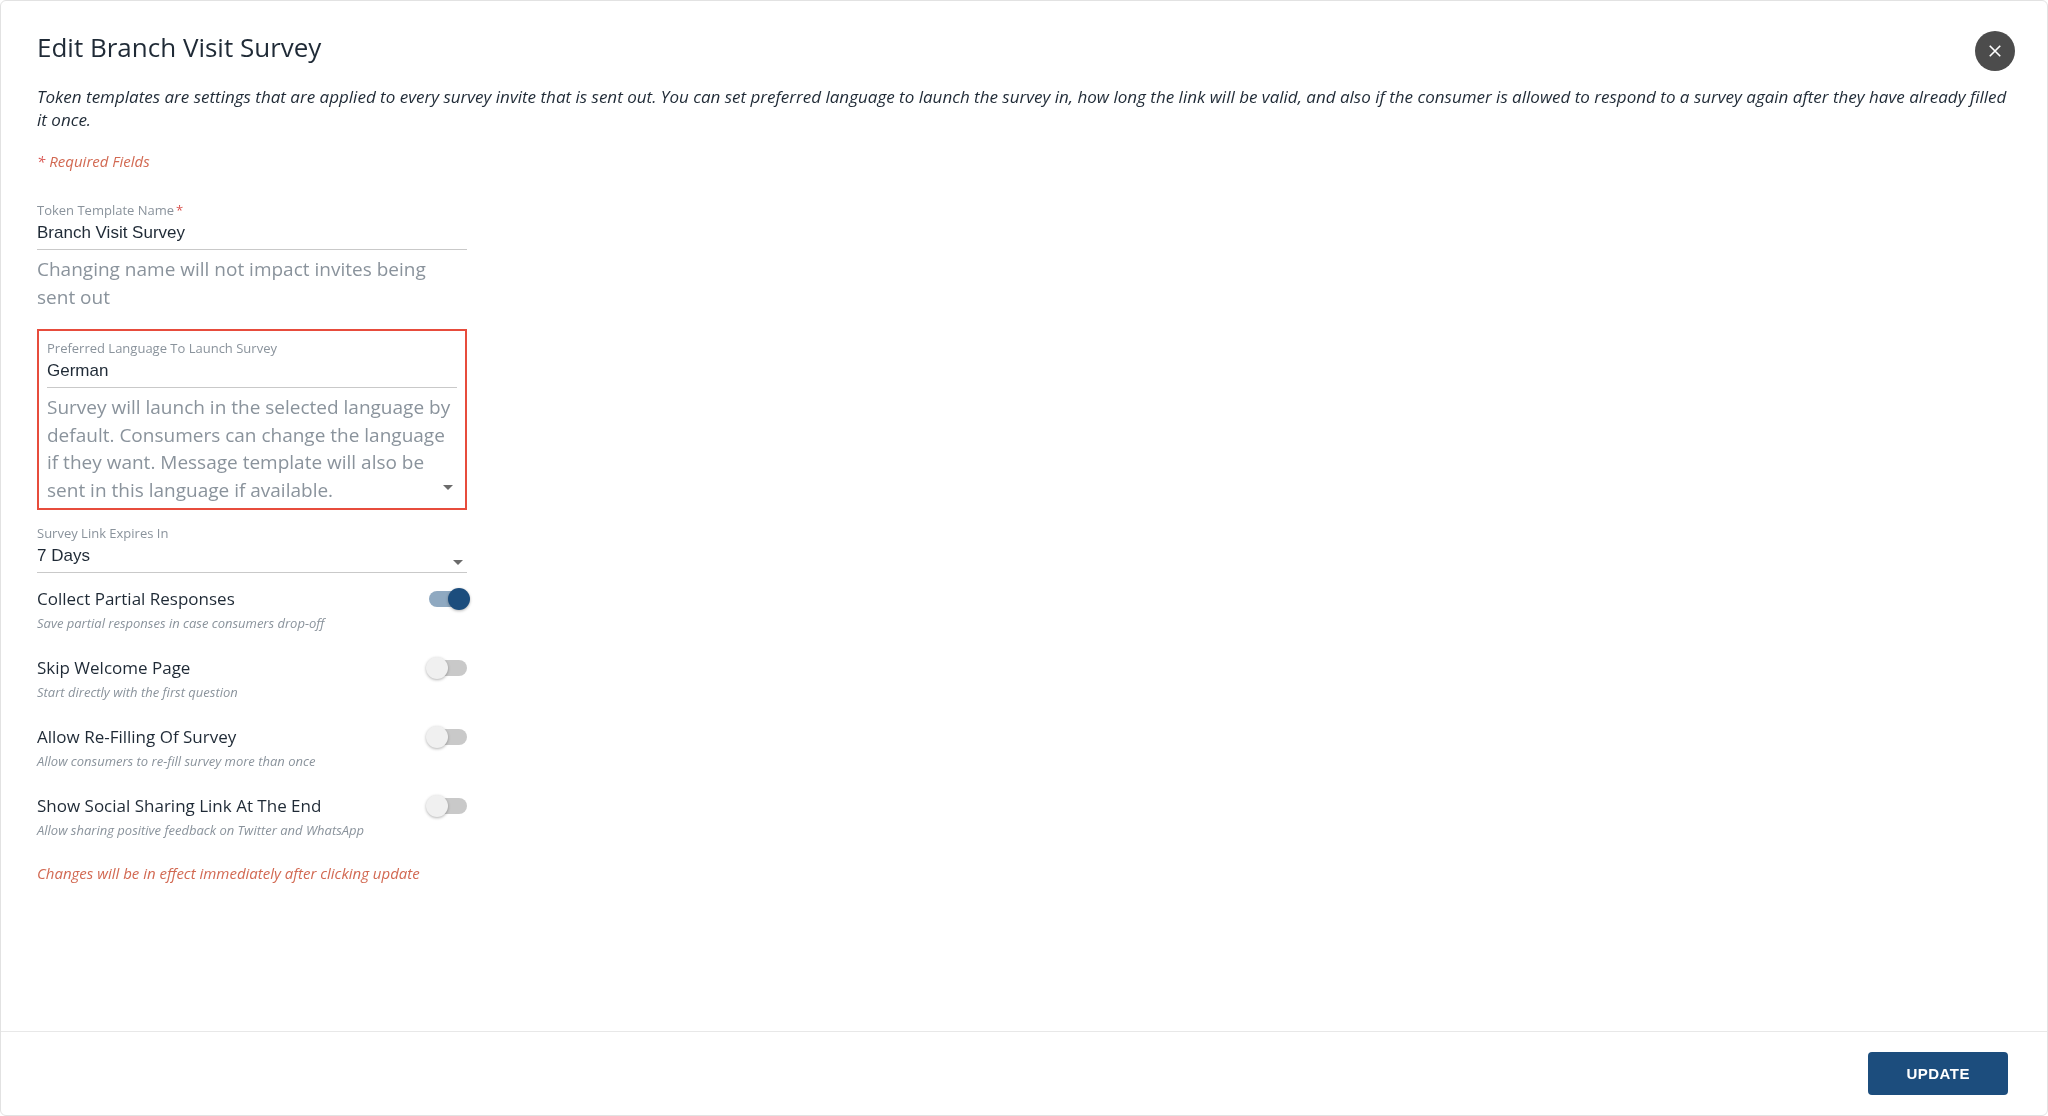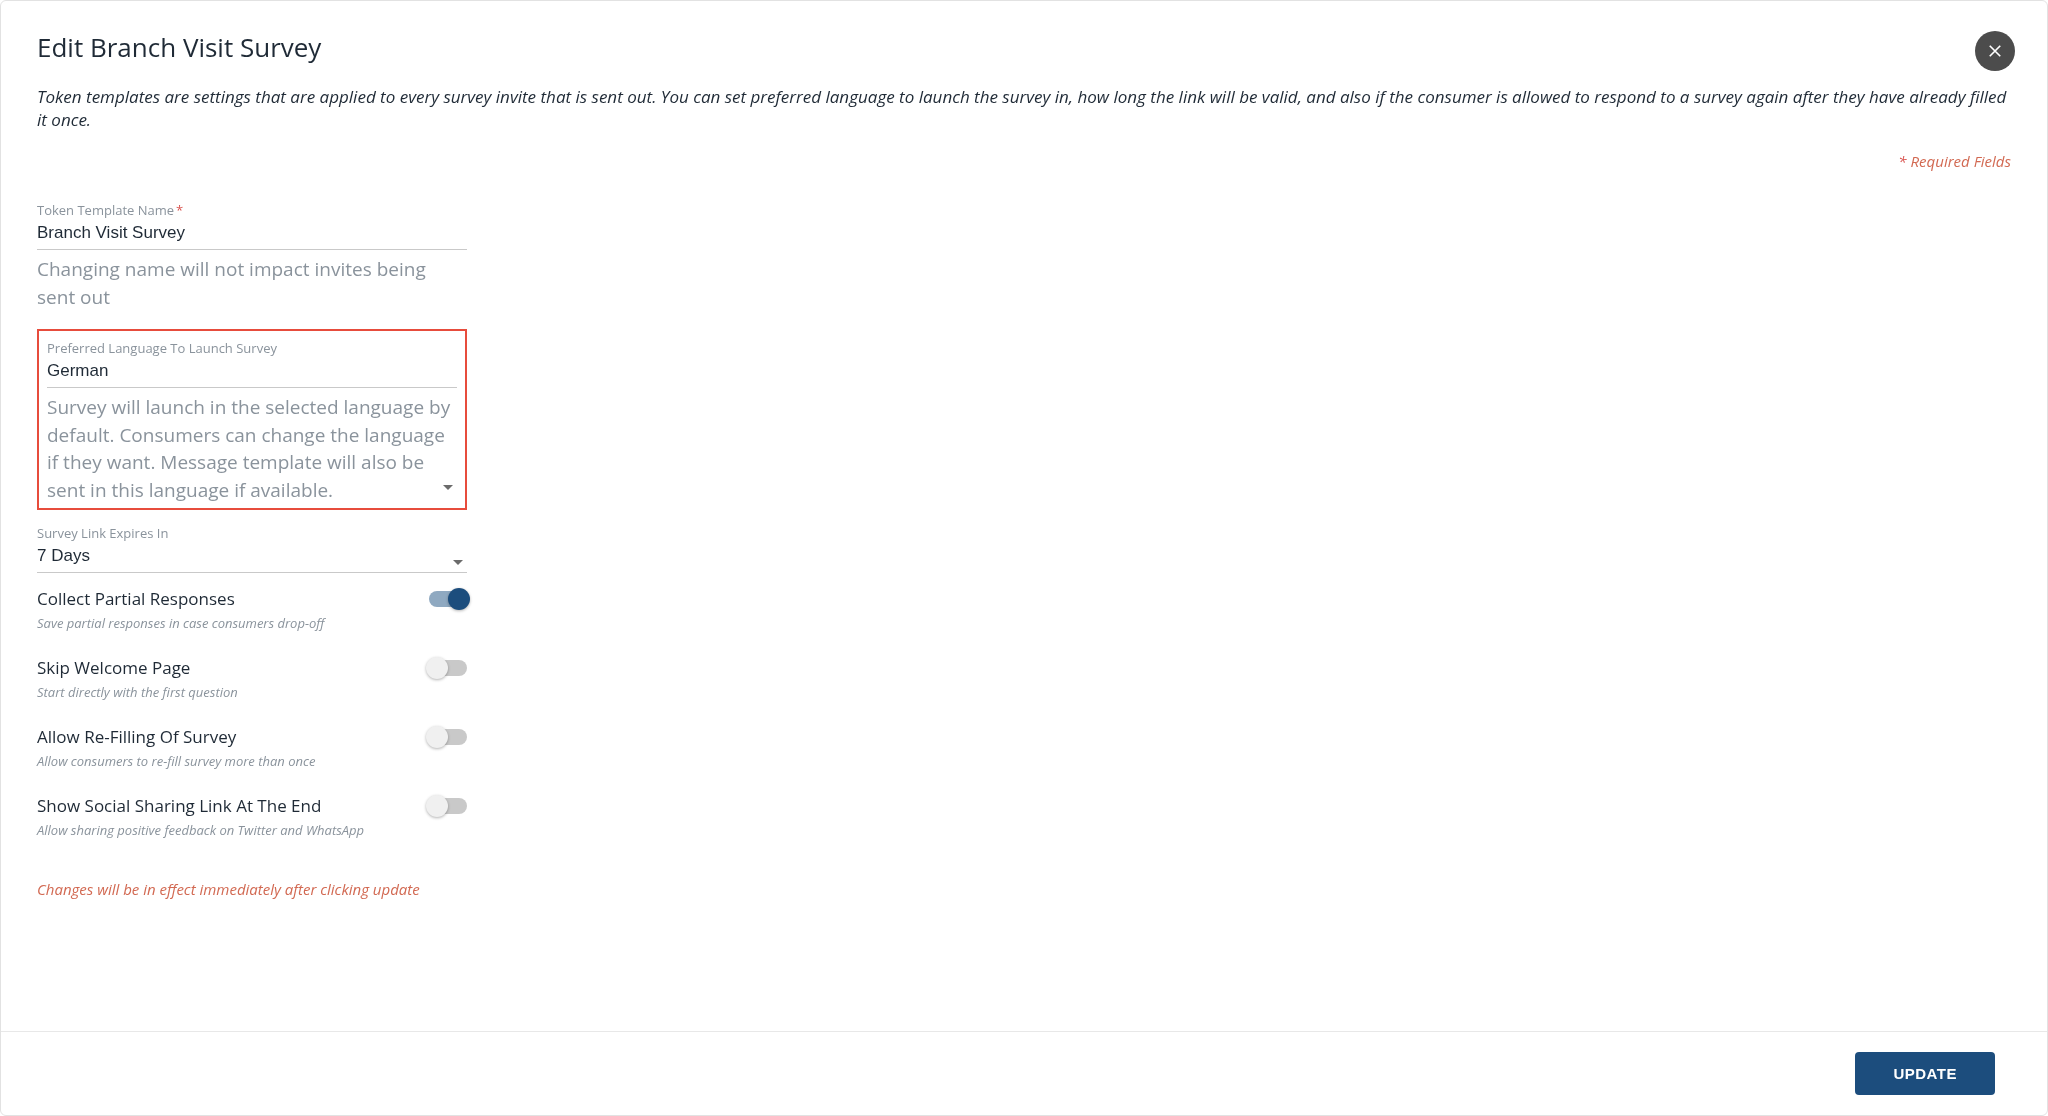--- a/index.html
+++ b/index.html
@@ -46,21 +46,20 @@
     font-size: 17px;
     color: var(--text-dark);
     margin-bottom: 20px;
     font-style: italic;
   }
   .required-hint {
     font-style: italic;
     color: var(--warning);
     font-size: 15px;
     margin-bottom: 8px;
-    text-align: right;
   }
   .required-asterisk { color: var(--asterisk); margin-right: 4px; }
 
   .close-btn {
     position: absolute;
     top: 30px;
     right: 32px;
     width: 40px;
     height: 40px;
     border-radius: 50%;
@@ -173,26 +172,26 @@
     left: -3px;
     transition: left .15s;
   }
   .switch.on .track { background: var(--toggle-on-track); }
   .switch.on .knob { left: 19px; background: var(--toggle-on-knob); }
 
   .effect-note {
     font-style: italic;
     color: var(--warning);
     font-size: 15px;
-    margin-top: 24px;
+    margin-top: 8px;
   }
 
   .footer {
     border-top: 1px solid #e8e8e8;
-    padding: 20px 52px;
+    padding: 20px 39px;
     display: flex;
     justify-content: flex-end;
     align-items: center;
     flex: 0 0 auto;
   }
   .update-btn {
     background: var(--primary);
     color: #ffffff;
     font-weight: 700;
     font-size: 15px;

